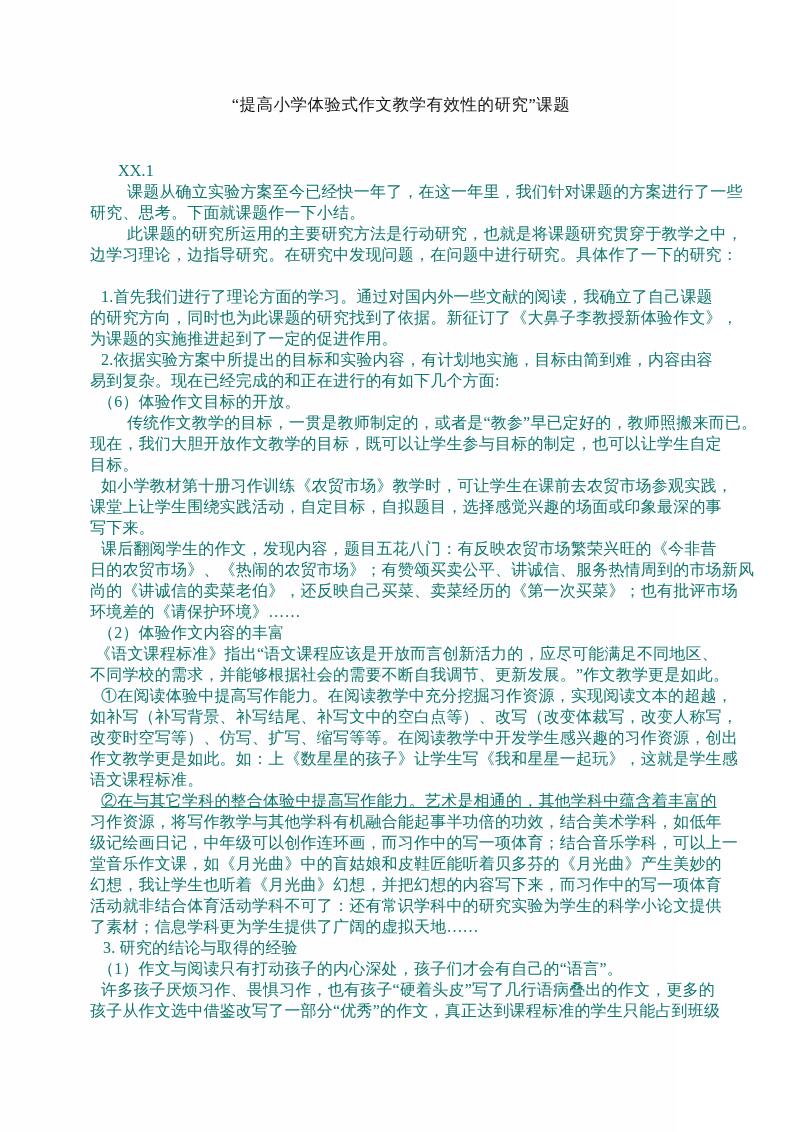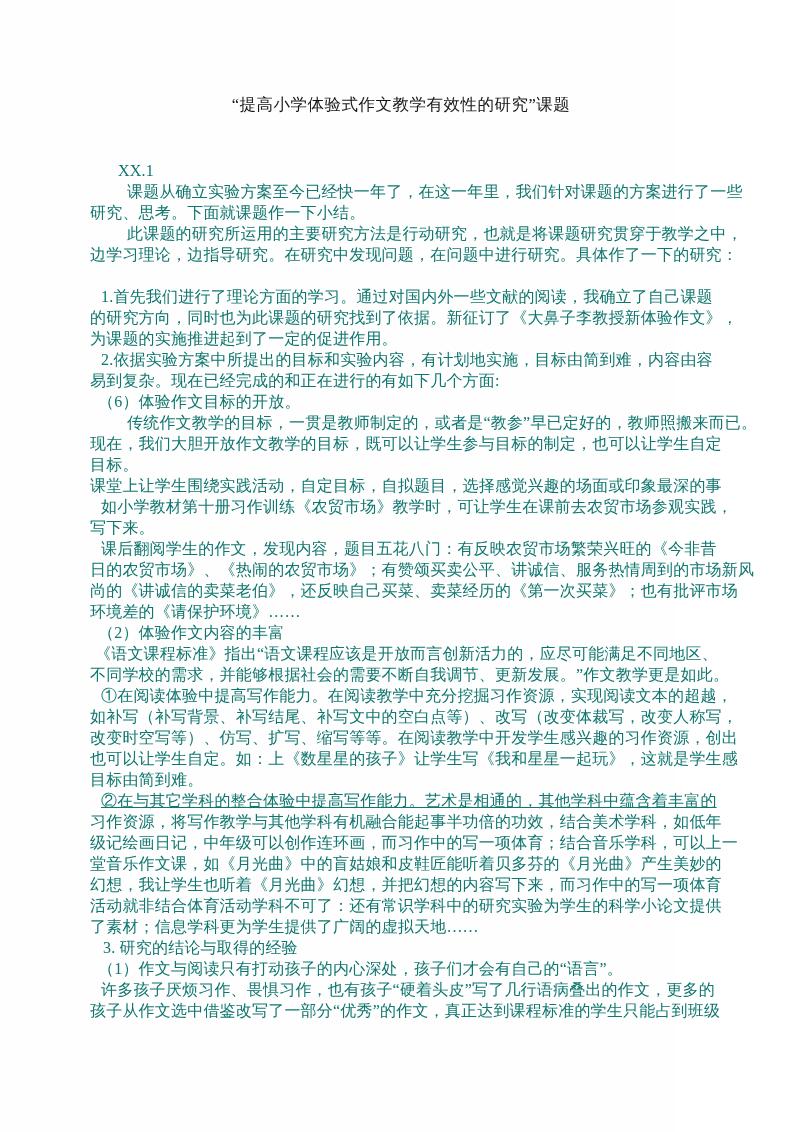--- a/index.html
+++ b/index.html
@@ -65,35 +65,35 @@
         <div class="blank-line"></div>
         <div class="line" style="padding-left: 11px;">1.首先我们进行了理论方面的学习。通过对国内外一些文献的阅读，我确立了自己课题</div>
         <div class="line">的研究方向，同时也为此课题的研究找到了依据。新征订了《大鼻子李教授新体验作文》，</div>
         <div class="line">为课题的实施推进起到了一定的促进作用。</div>
         <div class="line" style="padding-left: 11px;">2.依据实验方案中所提出的目标和实验内容，有计划地实施，目标由简到难，内容由容</div>
         <div class="line">易到复杂。现在已经完成的和正在进行的有如下几个方面:</div>
         <div class="line" style="padding-left: 8px;">（6）体验作文目标的开放。</div>
         <div class="line" style="padding-left: 37px;">传统作文教学的目标，一贯是教师制定的，或者是“教参”早已定好的，教师照搬来而已。</div>
         <div class="line">现在，我们大胆开放作文教学的目标，既可以让学生参与目标的制定，也可以让学生自定</div>
         <div class="line">目标。</div>
+        <div class="line" style="padding-left: 11px;">如小学教材第十册习作训练《农贸市场》教学时，可让学生在课前去农贸市场参观实践，</div>
         <div class="line">课堂上让学生围绕实践活动，自定目标，自拟题目，选择感觉兴趣的场面或印象最深的事</div>
-        <div class="line" style="padding-left: 11px;">如小学教材第十册习作训练《农贸市场》教学时，可让学生在课前去农贸市场参观实践，</div>
         <div class="line">写下来。</div>
         <div class="line" style="padding-left: 11px;">课后翻阅学生的作文，发现内容，题目五花八门：有反映农贸市场繁荣兴旺的《今非昔</div>
         <div class="line">日的农贸市场》、《热闹的农贸市场》；有赞颂买卖公平、讲诚信、服务热情周到的市场新风</div>
         <div class="line">尚的《讲诚信的卖菜老伯》，还反映自己买菜、卖菜经历的《第一次买菜》；也有批评市场</div>
         <div class="line">环境差的《请保护环境》……</div>
         <div class="line" style="padding-left: 8px;">（2）体验作文内容的丰富</div>
         <div class="line" style="padding-left: 5px;">《语文课程标准》指出“语文课程应该是开放而言创新活力的，应尽可能满足不同地区、</div>
         <div class="line">不同学校的需求，并能够根据社会的需要不断自我调节、更新发展。”作文教学更是如此。</div>
         <div class="line" style="padding-left: 11px;">①在阅读体验中提高写作能力。在阅读教学中充分挖掘习作资源，实现阅读文本的超越，</div>
         <div class="line">如补写（补写背景、补写结尾、补写文中的空白点等）、改写（改变体裁写，改变人称写，</div>
         <div class="line">改变时空写等）、仿写、扩写、缩写等等。在阅读教学中开发学生感兴趣的习作资源，创出</div>
-        <div class="line">也可以让学生自定。如：上《数星星的孩子》让学生写《我和星星一起玩》，这就是学生感</div>
-        <div class="line">目标由简到难。</div>
+        <div class="line">作文教学更是如此。如：上《数星星的孩子》让学生写《我和星星一起玩》，这就是学生感</div>
+        <div class="line">语文课程标准。</div>
         <div class="line" style="padding-left: 11px; text-decoration: underline;">②在与其它学科的整合体验中提高写作能力。艺术是相通的，其他学科中蕴含着丰富的</div>
         <div class="line">习作资源，将写作教学与其他学科有机融合能起事半功倍的功效，结合美术学科，如低年</div>
         <div class="line">级记绘画日记，中年级可以创作连环画，而习作中的写一项体育；结合音乐学科，可以上一</div>
         <div class="line">堂音乐作文课，如《月光曲》中的盲姑娘和皮鞋匠能听着贝多芬的《月光曲》产生美妙的</div>
         <div class="line">幻想，我让学生也听着《月光曲》幻想，并把幻想的内容写下来，而习作中的写一项体育</div>
         <div class="line">活动就非结合体育活动学科不可了：还有常识学科中的研究实验为学生的科学小论文提供</div>
         <div class="line">了素材；信息学科更为学生提供了广阔的虚拟天地……</div>
         <div class="line" style="padding-left: 13px;">3. 研究的结论与取得的经验</div>
         <div class="line" style="padding-left: 8px;">（1）作文与阅读只有打动孩子的内心深处，孩子们才会有自己的“语言”。</div>
         <div class="line" style="padding-left: 11px;">许多孩子厌烦习作、畏惧习作，也有孩子“硬着头皮”写了几行语病叠出的作文，更多的</div>

